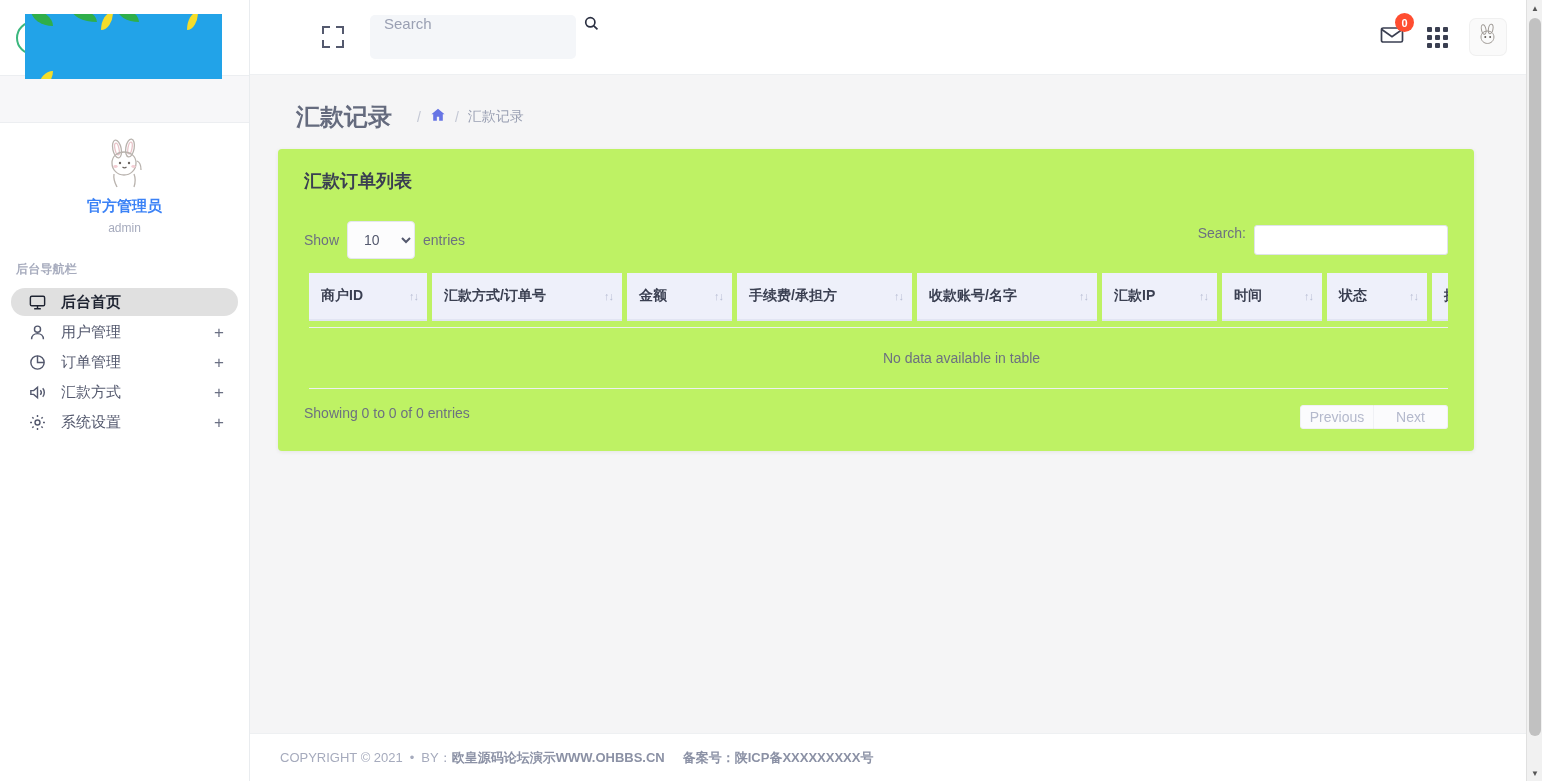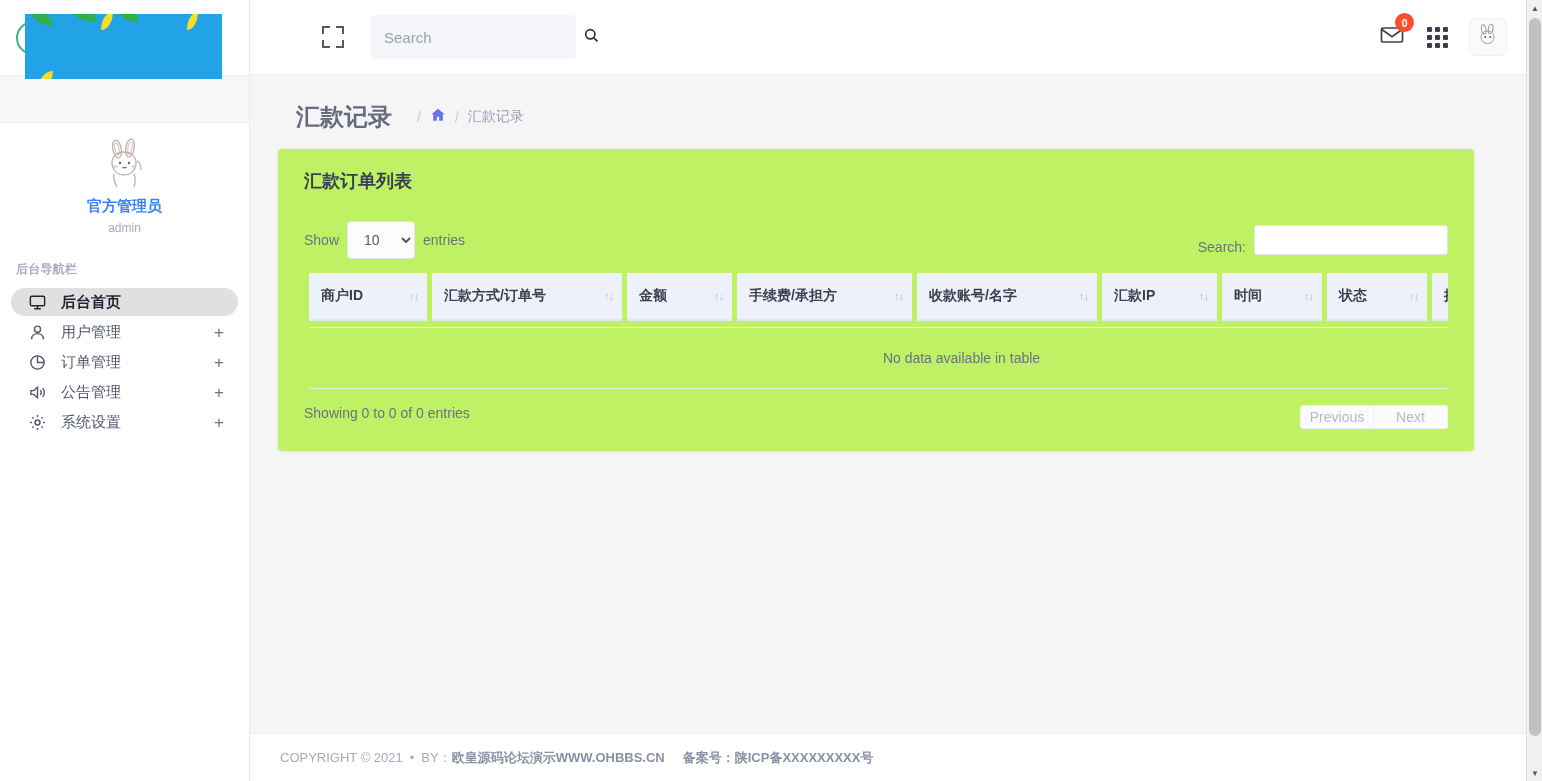--- a/index.html
+++ b/index.html
@@ -86,21 +86,21 @@
   .expand-ico i {
     position: absolute; width: 8px; height: 8px; border: 2px solid #54596e;
   }
   .expand-ico i:nth-child(1){ left:0; top:0; border-right:none; border-bottom:none;}
   .expand-ico i:nth-child(2){ right:0; top:0; border-left:none; border-bottom:none;}
   .expand-ico i:nth-child(3){ left:0; bottom:0; border-right:none; border-top:none;}
   .expand-ico i:nth-child(4){ right:0; bottom:0; border-left:none; border-top:none;}
 
   .search-wrap {
     margin-left: 26px; width: 206px; height: 44px; background: #f4f6f9;
-    border-radius: 5px; display: flex; align-items: center; padding: 0 14px;
+    border-radius: 5px; display: flex; align-items: flex-start; padding: 0 14px;
   }
   .search-wrap input {
     flex: 1 1 auto; border: none; background: transparent; outline: none;
     font-size: 15px; color: #54596e; font-family: inherit;
   }
   .search-wrap input::placeholder { color: #9aa0b3; }
 
   .tb-right { margin-left: auto; display: flex; align-items: center; gap: 22px; }
   .mail-wrap { position: relative; cursor: pointer; }
   .badge {
@@ -135,21 +135,21 @@
   .card-title { font-size: 18px; font-weight: bold; color: #3a3f51; }
   .card-body { padding: 0 26px 20px; }
 
   .dt-top { display: flex; align-items: center; padding: 12px 0 14px; }
   .dt-len { display: flex; align-items: center; font-size: 14px; color: #6c7180; }
   .dt-len select {
     margin: 0 8px; height: 38px; padding: 0 8px 0 12px; min-width: 68px;
     border: 1px solid #e4e6ef; border-radius: 4px; background: #fcfcfd;
     font-size: 14px; color: #54596e; font-family: inherit; outline: none;
   }
-  .dt-search { margin-left: auto; display: flex; align-items: flex-end; font-size: 14px; color: #6c7180; }
+  .dt-search { margin-left: auto; display: flex; align-items: flex-start; font-size: 14px; color: #6c7180; }
   .dt-search input {
     margin-left: 8px; width: 194px; height: 30px; border: 1px solid #dfe3ea;
     border-radius: 3px; outline: none; font-family: inherit; font-size: 14px;
     padding: 0 8px; color: #54596e;
   }
 
   .table-scroll { overflow: hidden; }
   table.dt { border-collapse: separate; border-spacing: 5px 0; width: 1265px; table-layout: fixed; }
   table.dt th {
     background: #eef0fa; color: #3a3f51; font-size: 14px; font-weight: bold;
@@ -285,21 +285,21 @@
     </div>
 
     <div class="nav-item">
       <span class="nav-ico">
         <svg width="19" height="19" viewBox="0 0 20 20" fill="none" stroke="#54596e" stroke-width="1.5">
           <path d="M3 8v4h3l4 3.5v-11L6 8H3z"></path>
             <path d="M13 7.5c1.2 1.4 1.2 3.6 0 5"></path>
             <path d="M15.5 5.5c2.2 2.4 2.2 6.6 0 9"></path>
         </svg>
       </span>
-      <span class="nav-txt">公告管理</span>
+      <span class="nav-txt">汇款方式</span>
       <span class="nav-plus">+</span>
     </div>
 
     <div class="nav-item">
       <span class="nav-ico">
         <svg width="19" height="19" viewBox="0 0 20 20" fill="none" stroke="#54596e" stroke-width="1.5">
           <circle cx="10" cy="10" r="2.6"></circle>
           <path d="M10 2.2v2M10 15.8v2M2.2 10h2M15.8 10h2M4.5 4.5l1.4 1.4M14.1 14.1l1.4 1.4M15.5 4.5l-1.4 1.4M5.9 14.1l-1.4 1.4"></path>
         </svg>
       </span>

